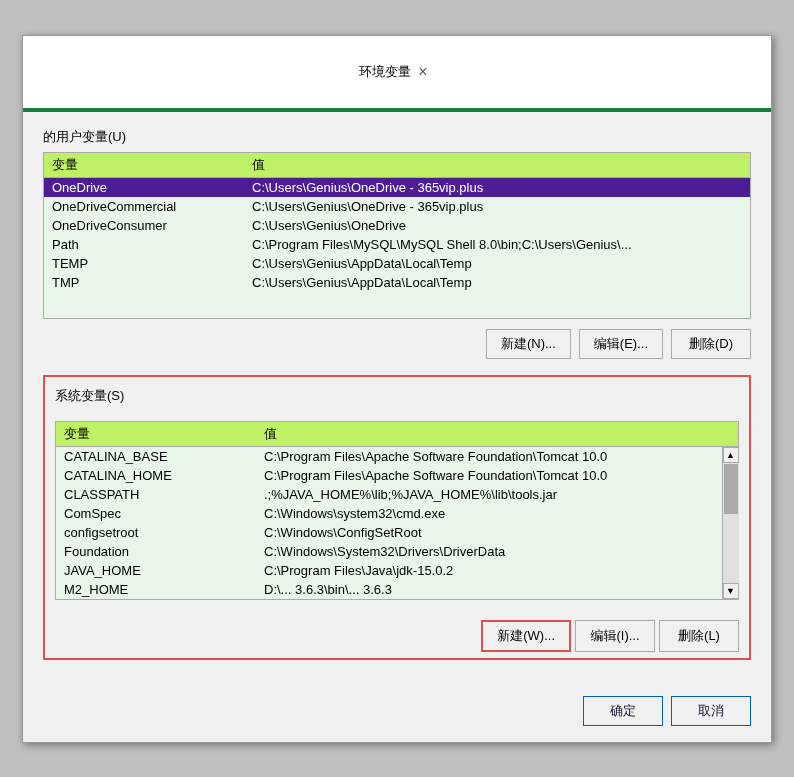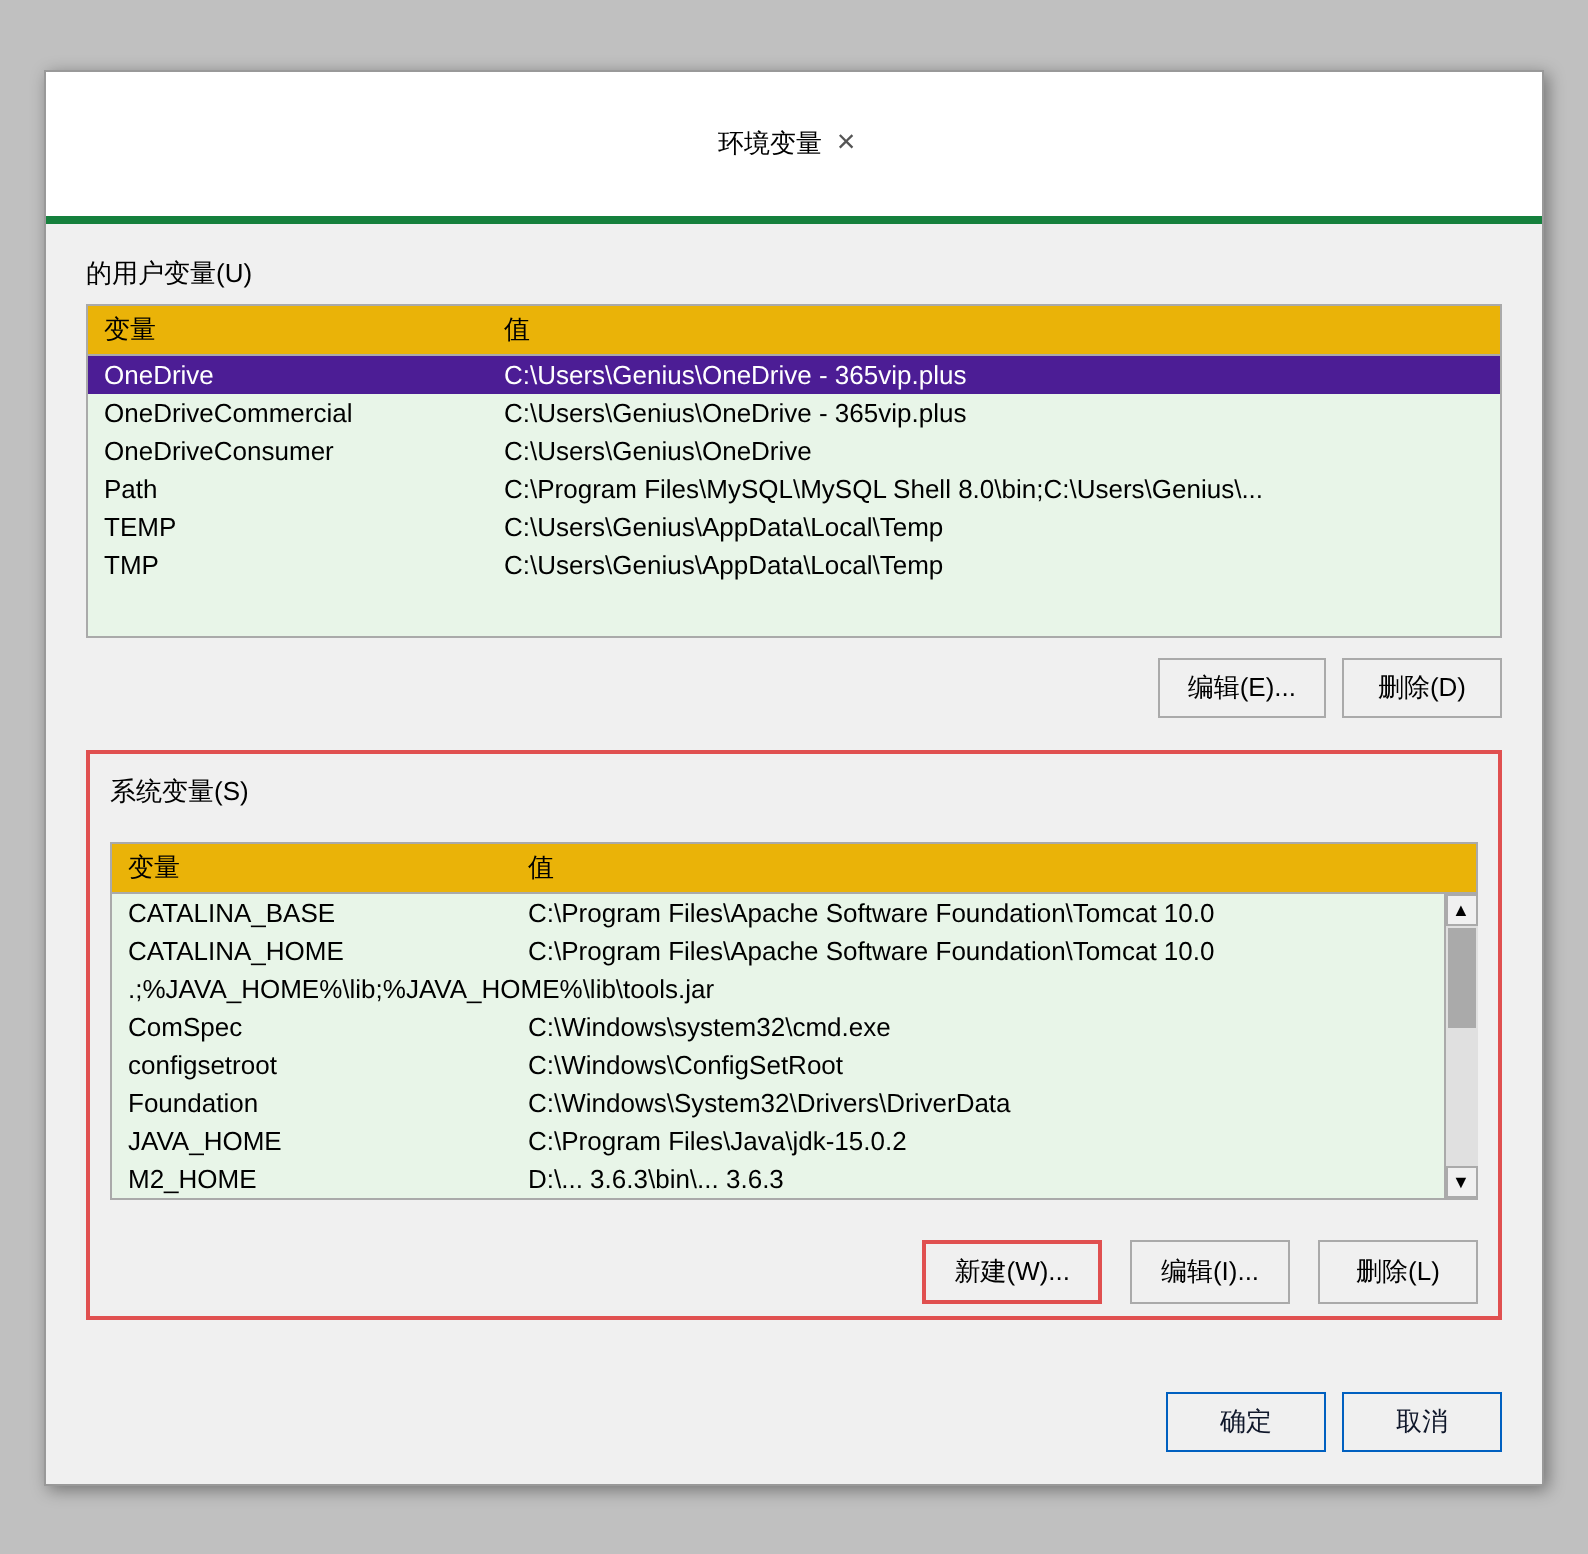--- a/index.html
+++ b/index.html
@@ -53,21 +53,21 @@
       color: #000;
       margin-bottom: 6px;
     }
     .table-container {
       border: 1px solid #aaa;
       background: #fff;
       margin-bottom: 10px;
     }
     .table-header {
       display: flex;
-      background: #eab308;
+      background: #bef264;
       border-bottom: 1px solid #aaa;
       padding: 3px 8px;
     }
     .col-var { width: 200px; font-weight: normal; color: #000; }
     .col-val { flex: 1; color: #000; }
     .table-body {
       background: #e8f5e8;
       min-height: 140px;
       max-height: 180px;
       overflow-y: auto;
@@ -120,21 +120,21 @@
     }
     .sys-table-body {
       background: #e8f5e8;
       min-height: 150px;
       max-height: 185px;
       overflow-y: scroll;
     }
     .sys-button-row {
       display: flex;
       justify-content: flex-end;
-      gap: 14px;
+      gap: 4px;
       margin-top: 20px;
     }
     .btn-highlight {
       border: 2px solid #e05050 !important;
       background: #f0f0f0;
     }
     .bottom-row {
       display: flex;
       justify-content: flex-end;
       gap: 8px;
@@ -192,20 +192,21 @@
             <span class="col-val">C:\Users\Genius\AppData\Local\Temp</span>
           </div>
           <div class="table-row">
             <span class="col-var">TMP</span>
             <span class="col-val">C:\Users\Genius\AppData\Local\Temp</span>
           </div>
         </div>
     </div>
 
     <div class="button-row">
+      <button class="btn">新建(N)...</button>
       <button class="btn">编辑(E)...</button>
       <button class="btn">删除(D)</button>
     </div>
 
     <div class="section-box">
       <div class="section-box-label">系统变量(S)</div>
 
       <div class="sys-table-container">
         <div class="table-header">
           <span class="col-var">变量</span>
@@ -215,20 +216,21 @@
           <div class="sys-table-body" style="flex:1;" id="sys-table-body">
           <div class="table-row">
                 <span class="col-var">CATALINA_BASE</span>
                 <span class="col-val">C:\Program Files\Apache Software Foundation\Tomcat 10.0</span>
               </div>
               <div class="table-row">
                 <span class="col-var">CATALINA_HOME</span>
                 <span class="col-val">C:\Program Files\Apache Software Foundation\Tomcat 10.0</span>
               </div>
               <div class="table-row">
+                <span class="col-var">CLASSPATH</span>
                 <span class="col-val">.;%JAVA_HOME%\lib;%JAVA_HOME%\lib\tools.jar</span>
               </div>
               <div class="table-row">
                 <span class="col-var">ComSpec</span>
                 <span class="col-val">C:\Windows\system32\cmd.exe</span>
               </div>
               <div class="table-row">
                 <span class="col-var">configsetroot</span>
                 <span class="col-val">C:\Windows\ConfigSetRoot</span>
               </div>

